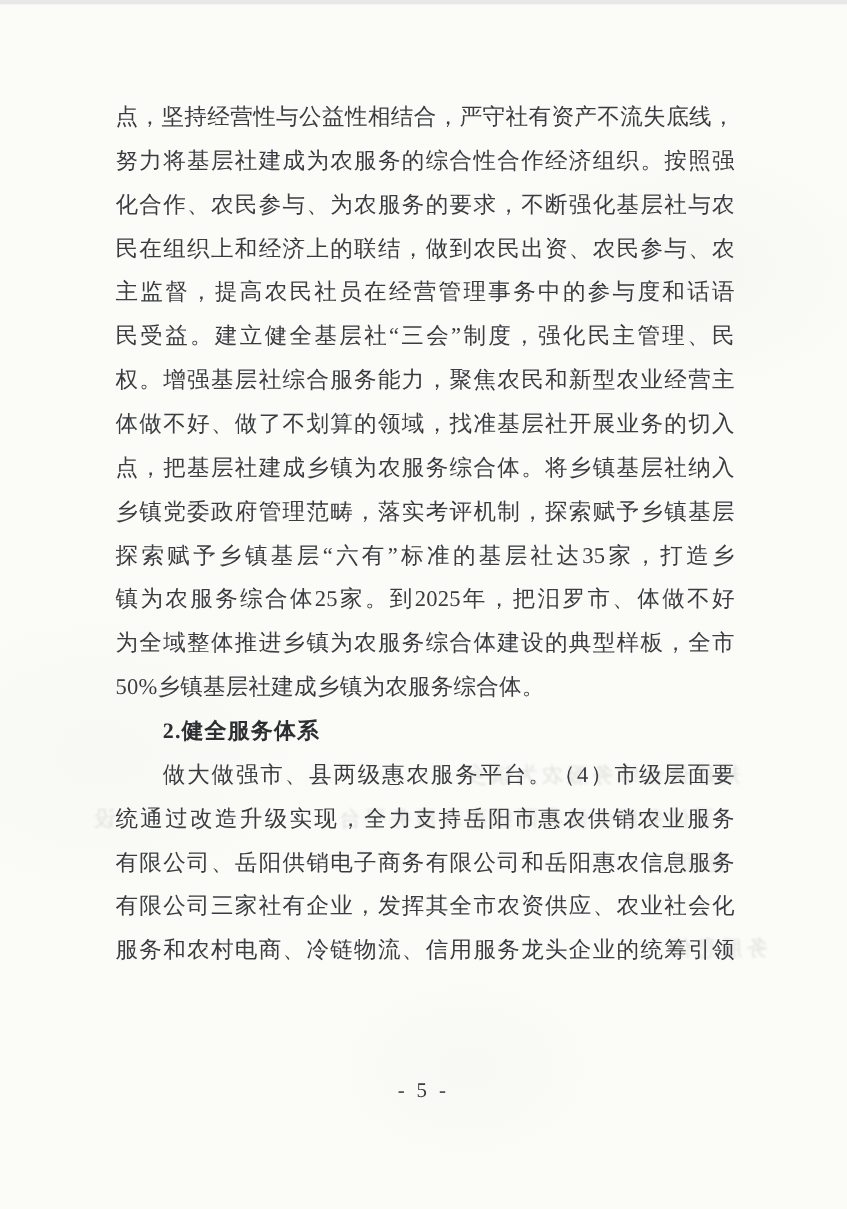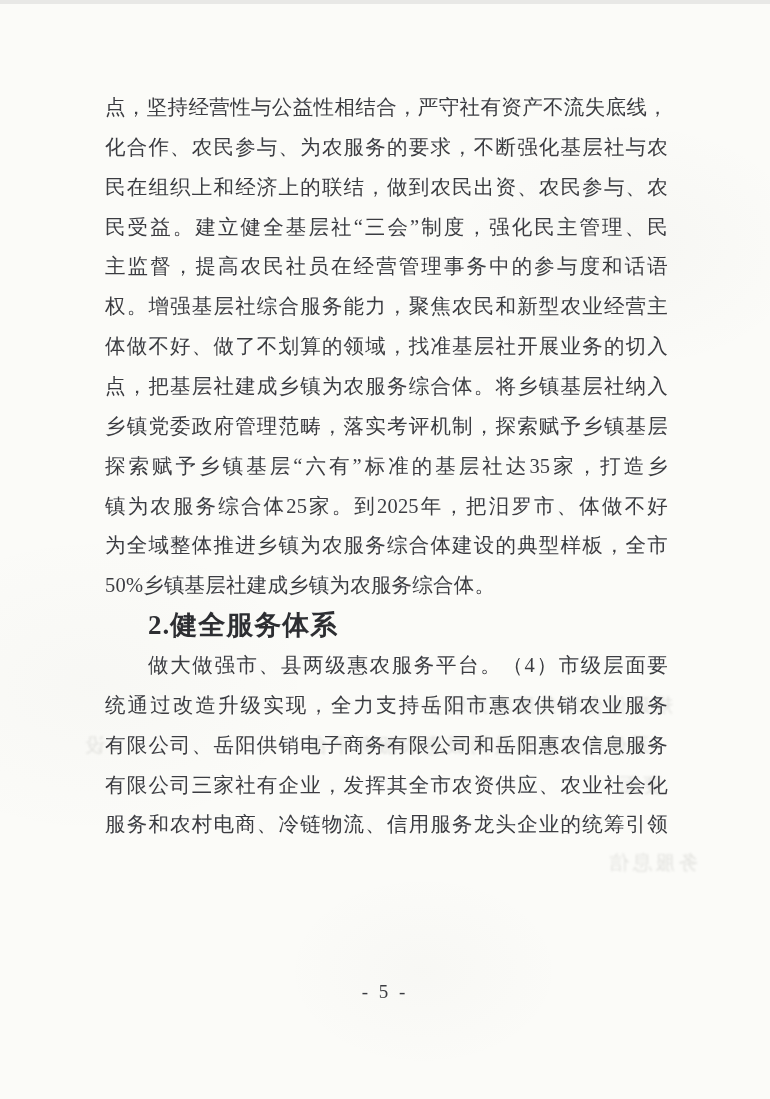--- a/index.html
+++ b/index.html
@@ -37,21 +37,21 @@
     white-space: normal;
     letter-spacing: 0.2px;
   }
   .line.end {
     text-align-last: left;
   }
   .line.heading {
     text-align: left;
     text-align-last: left;
     font-weight: bold;
-    font-size: 27px;
+    font-size: 20px;
     color: #2d2e32;
     padding-left: 43px;
     letter-spacing: 1px;
   }
   .line.indent {
     text-indent: 43px;
   }
   .page-number {
     position: absolute;
     left: 0;
@@ -81,24 +81,25 @@
 <div class="page">
 
   <div class="ghost" style="top:689px; left:420px;">规建体合综务服农为镇乡</div>
   <div class="ghost" style="top:729px; left:305px;">系体务服全健县两级惠农服务平台</div>
   <div class="ghost" style="top:769px; left:616px;">要面</div>
   <div class="ghost" style="top:846px; left:606px;">务服息信</div>
   <div class="ghost" style="top:729px; left:82px;">设</div>
 
   <div class="text-block">
     <div class="line">点，坚持经营性与公益性相结合，严守社有资产不流失底线，</div>
+    <div class="line">努力将基层社建成为农服务的综合性合作经济组织。按照强</div>
     <div class="line">化合作、农民参与、为农服务的要求，不断强化基层社与农</div>
     <div class="line">民在组织上和经济上的联结，做到农民出资、农民参与、农</div>
+    <div class="line">主监督，提高农民社员在经营管理事务中的参与度和话语</div>
     <div class="line">民受益。建立健全基层社“三会”制度，强化民主管理、民</div>
-    <div class="line">主监督，提高农民社员在经营管理事务中的参与度和话语</div>
     <div class="line">权。增强基层社综合服务能力，聚焦农民和新型农业经营主</div>
     <div class="line">体做不好、做了不划算的领域，找准基层社开展业务的切入</div>
     <div class="line">点，把基层社建成乡镇为农服务综合体。将乡镇基层社纳入</div>
     <div class="line">乡镇党委政府管理范畴，落实考评机制，探索赋予乡镇基层</div>
     <div class="line">探索赋予乡镇基层“六有”标准的基层社达35家，打造乡</div>
     <div class="line">镇为农服务综合体25家。到2025年，把汨罗市、体做不好</div>
     <div class="line">为全域整体推进乡镇为农服务综合体建设的典型样板，全市</div>
     <div class="line end">50%乡镇基层社建成乡镇为农服务综合体。</div>
 
     <div class="line heading">2.健全服务体系</div>

